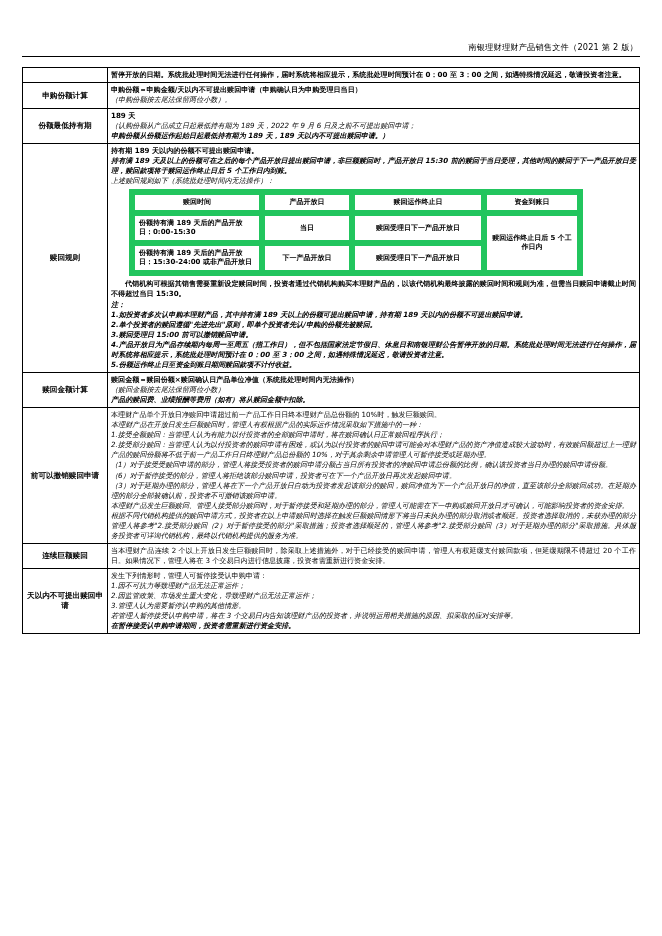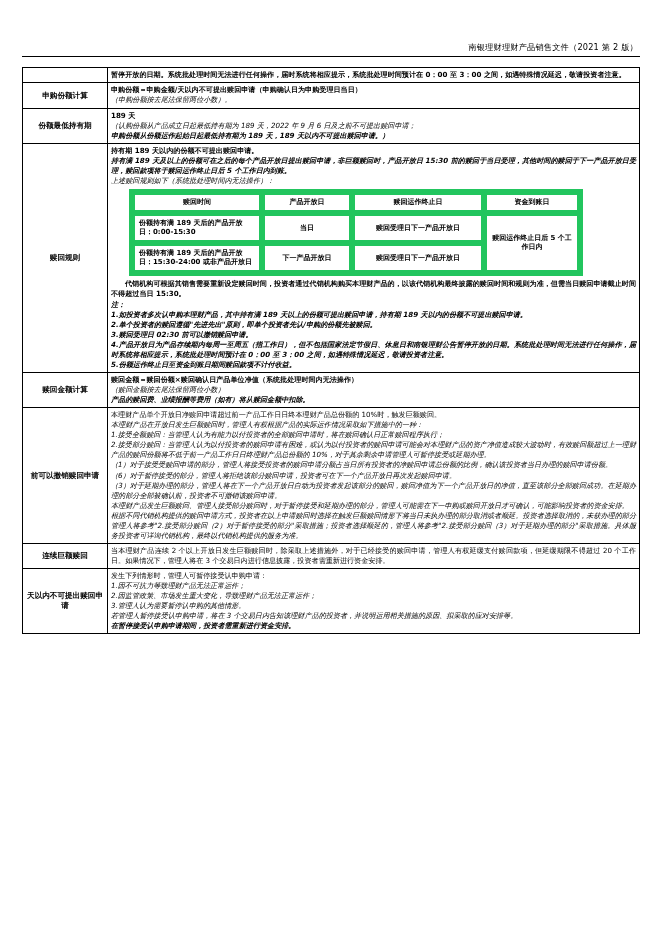--- a/index.html
+++ b/index.html
@@ -143,21 +143,21 @@
                 <td>下一产品开放日</td>
                 <td>赎回受理日下一产品开放日</td>
               </tr>
             </tbody>
           </table>
 
           <p class="para b" style="text-indent:14px">代销机构可根据其销售需要重新设定赎回时间，投资者通过代销机构购买本理财产品的，以该代销机构最终披露的赎回时间和规则为准，但需当日赎回申请截止时间不得超过当日 15:30。</p>
           <p class="para b">注：</p>
           <p class="para b">1.如投资者多次认申购本理财产品，其中持有满 189 天以上的份额可提出赎回申请，持有期 189 天以内的份额不可提出赎回申请。</p>
           <p class="para b">2.单个投资者的赎回遵循"先进先出"原则，即单个投资者先认/申购的份额先被赎回。</p>
-          <p class="para b">3.赎回受理日 02:30 前可以撤销赎回申请。</p>
+          <p class="para b">3.赎回受理日 15:00 前可以撤销赎回申请。</p>
           <p class="para b">4.产品开放日为产品存续期内每周一至周五（指工作日），但不包括国家法定节假日、休息日和南银理财公告暂停开放的日期。系统批处理时间无法进行任何操作，届时系统将相应提示，系统批处理时间预计在 0：00 至 3：00 之间，如遇特殊情况延迟，敬请投资者注意。</p>
           <p class="para b">5.份额运作终止日至资金到账日期间赎回款项不计付收益。</p>
         </td>
       </tr>
 
       <tr>
         <td class="label">赎回金额计算</td>
         <td class="content">
           <p class="para b">赎回金额＝赎回份额×赎回确认日产品单位净值（系统批处理时间内无法操作）</p>
           <p class="para">（赎回金额按去尾法保留两位小数）</p>

